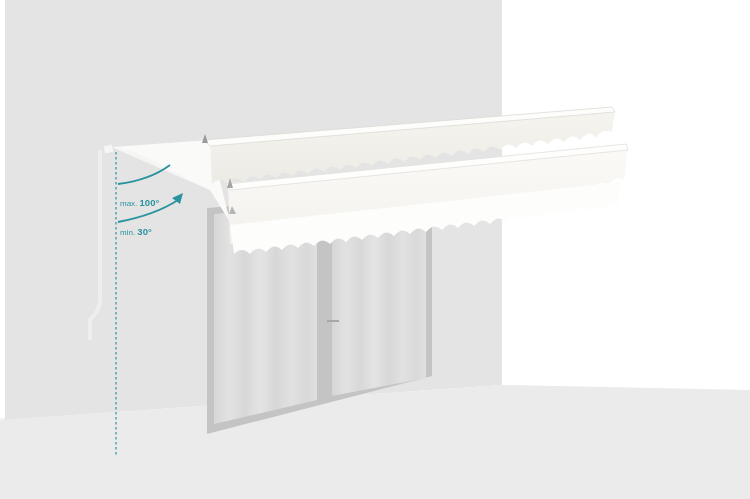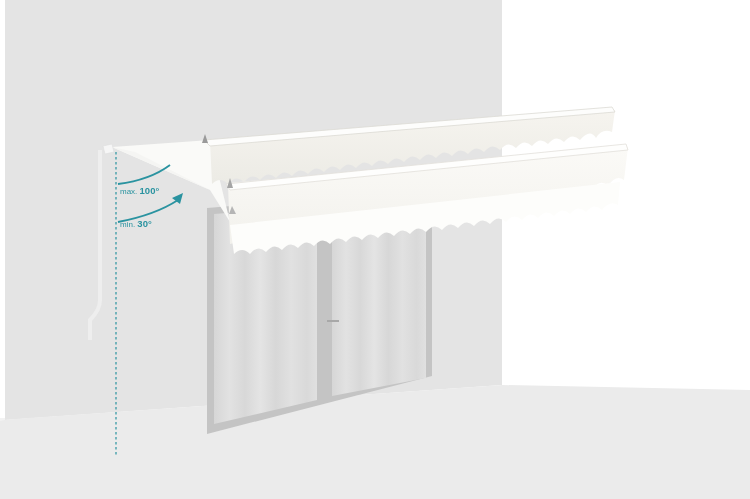--- a/index.html
+++ b/index.html
@@ -99,21 +99,21 @@
     <polygon points="103,146 112,144 114,152 105,154" fill="#f6f6f6" stroke="#dedede" stroke-width="0.6"></polygon>
 
     <line x1="116" y1="152" x2="116" y2="455" stroke="#2a93a0" stroke-width="1.2" stroke-dasharray="2.5,2.5"></line>
 
     <path d="M118,184 Q150,180 170,165" stroke="#2a93a0" stroke-width="1.8" fill="none"></path>
 
     <path d="M118,222 Q155,215 178,200" stroke="#2a93a0" stroke-width="1.8" fill="none"></path>
     <polygon points="183,193 180,204 172,198" fill="#2a93a0"></polygon>
   </svg>
 
-  <div class="label" style="left:120px; top:185px;">
+  <div class="label" style="left:120px; top:197px;">
     <span>max.</span>
     <b>100°</b>
   </div>
-  <div class="label" style="left:120px; top:218px;">
+  <div class="label" style="left:120px; top:226px;">
     <span>min.</span>
     <b>30°</b>
   </div>
 </div>
 
 </body></html>

